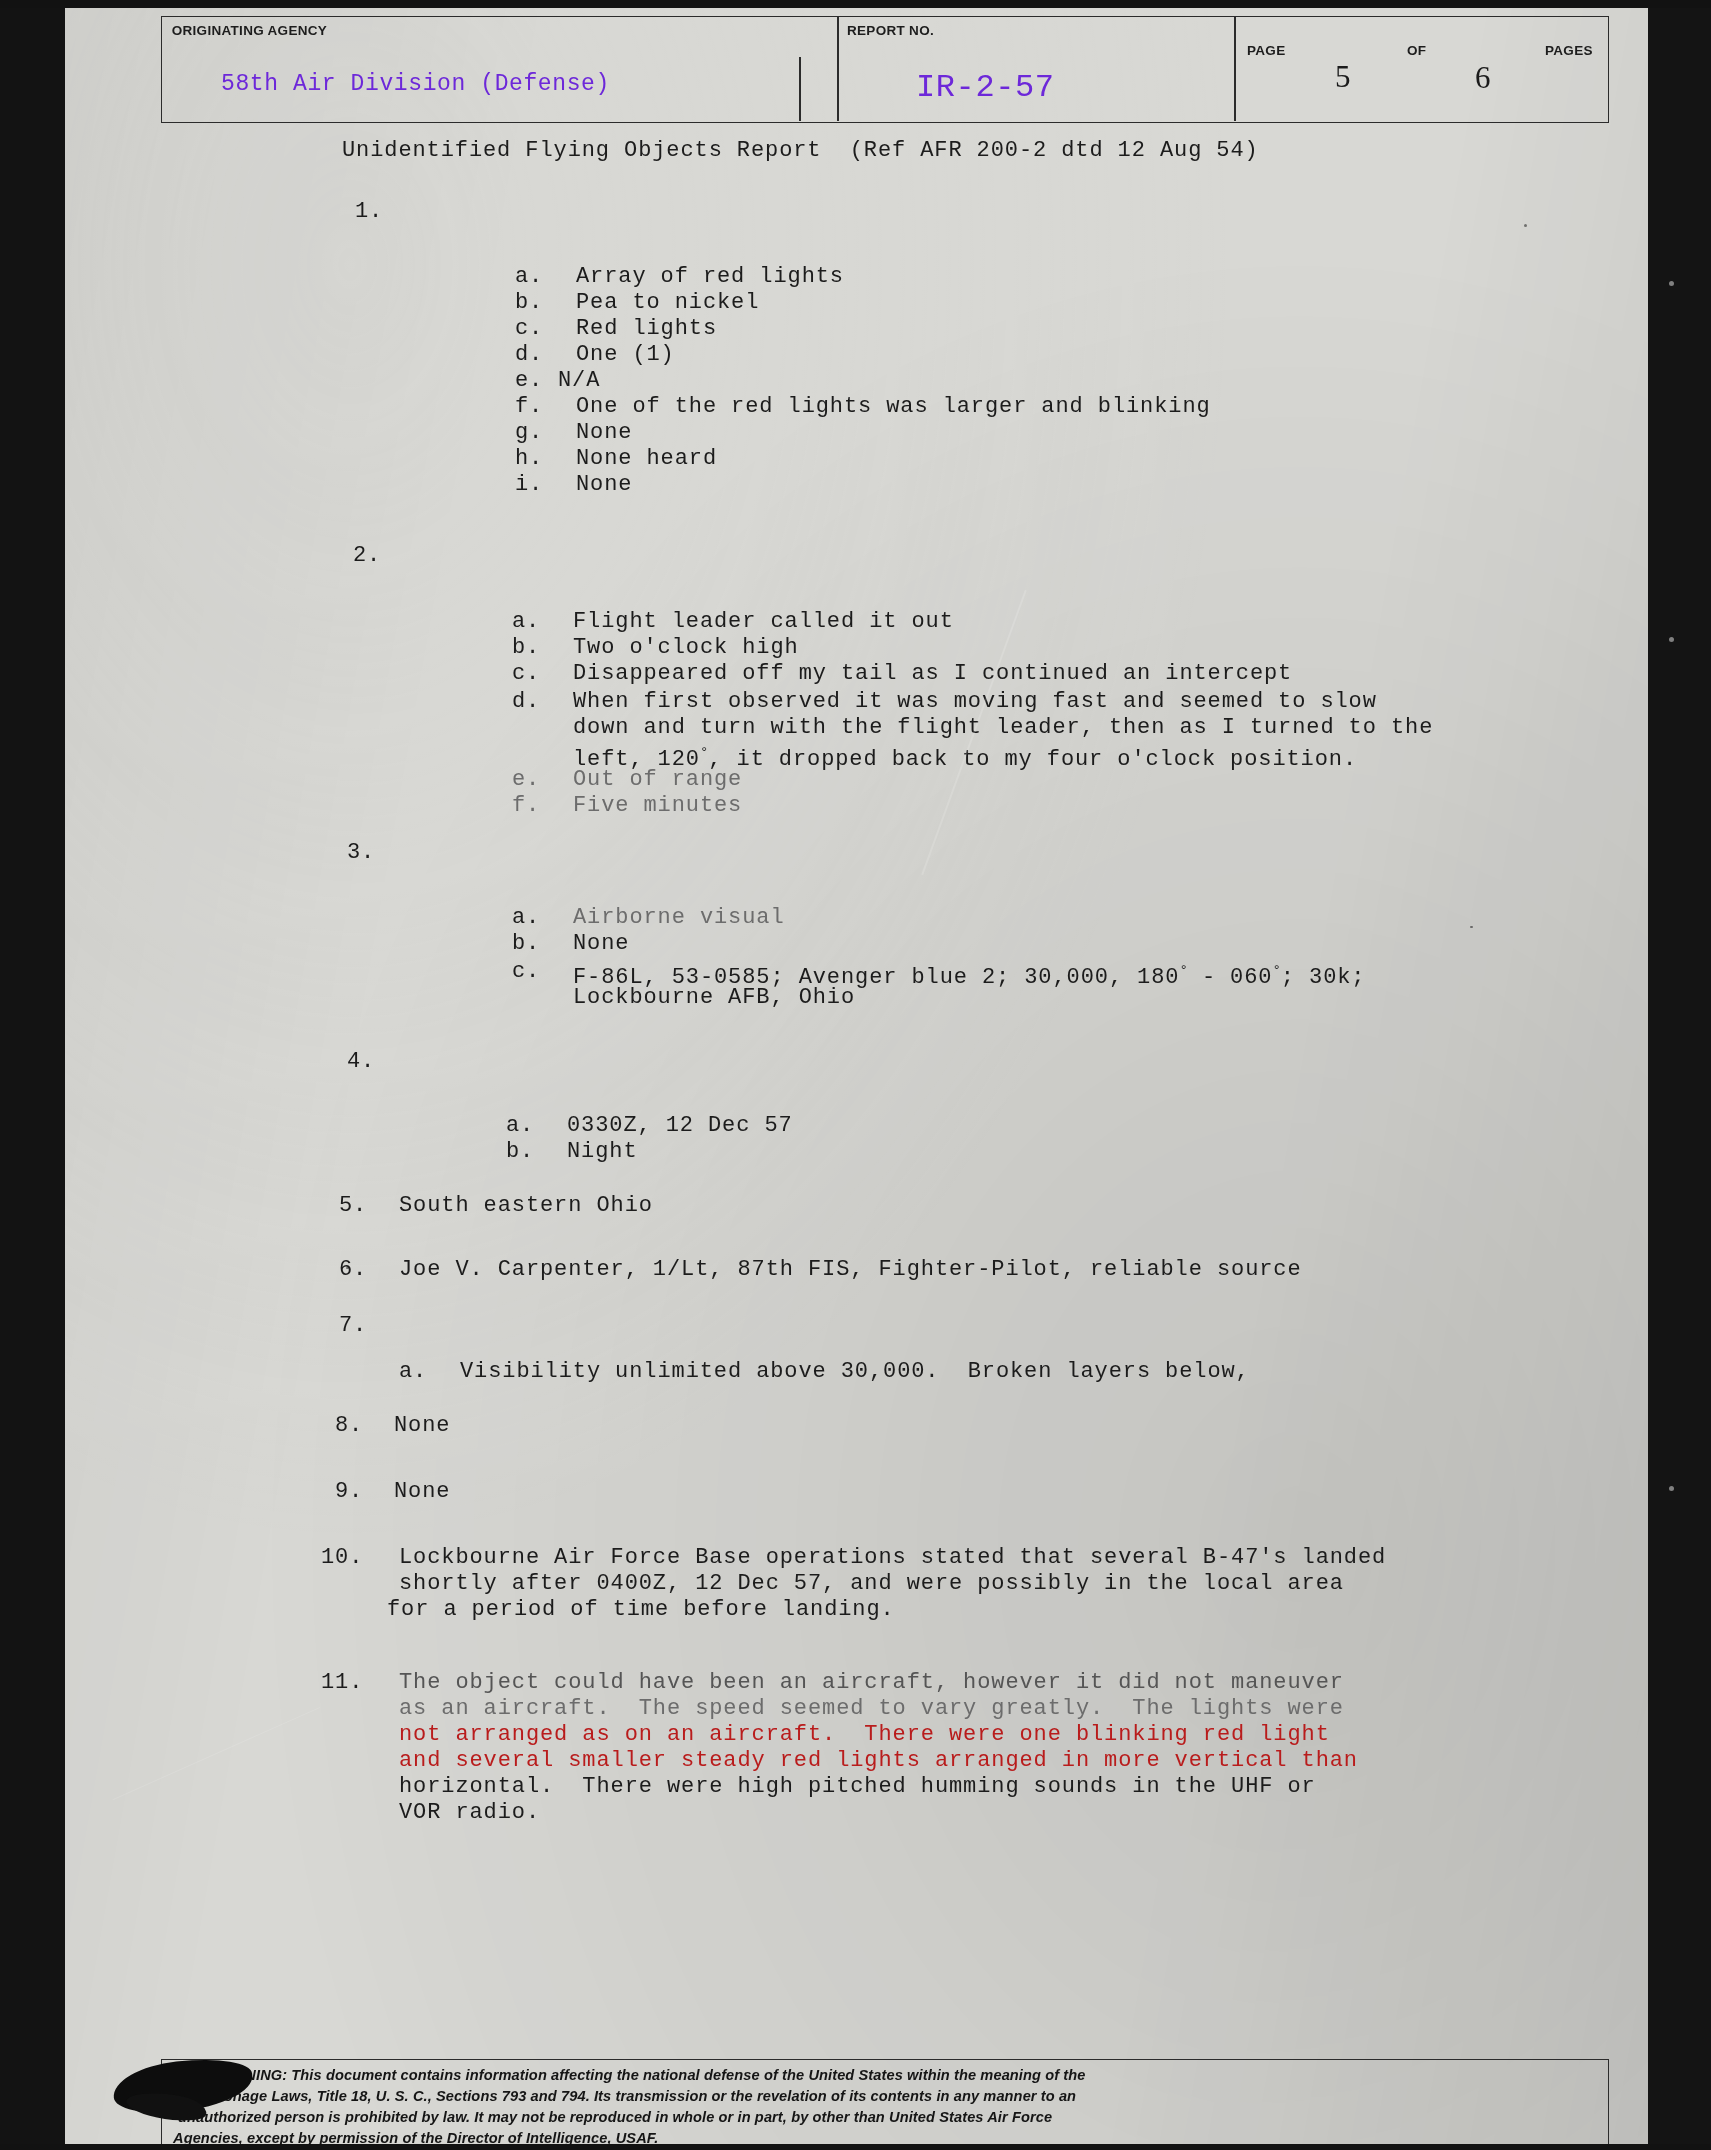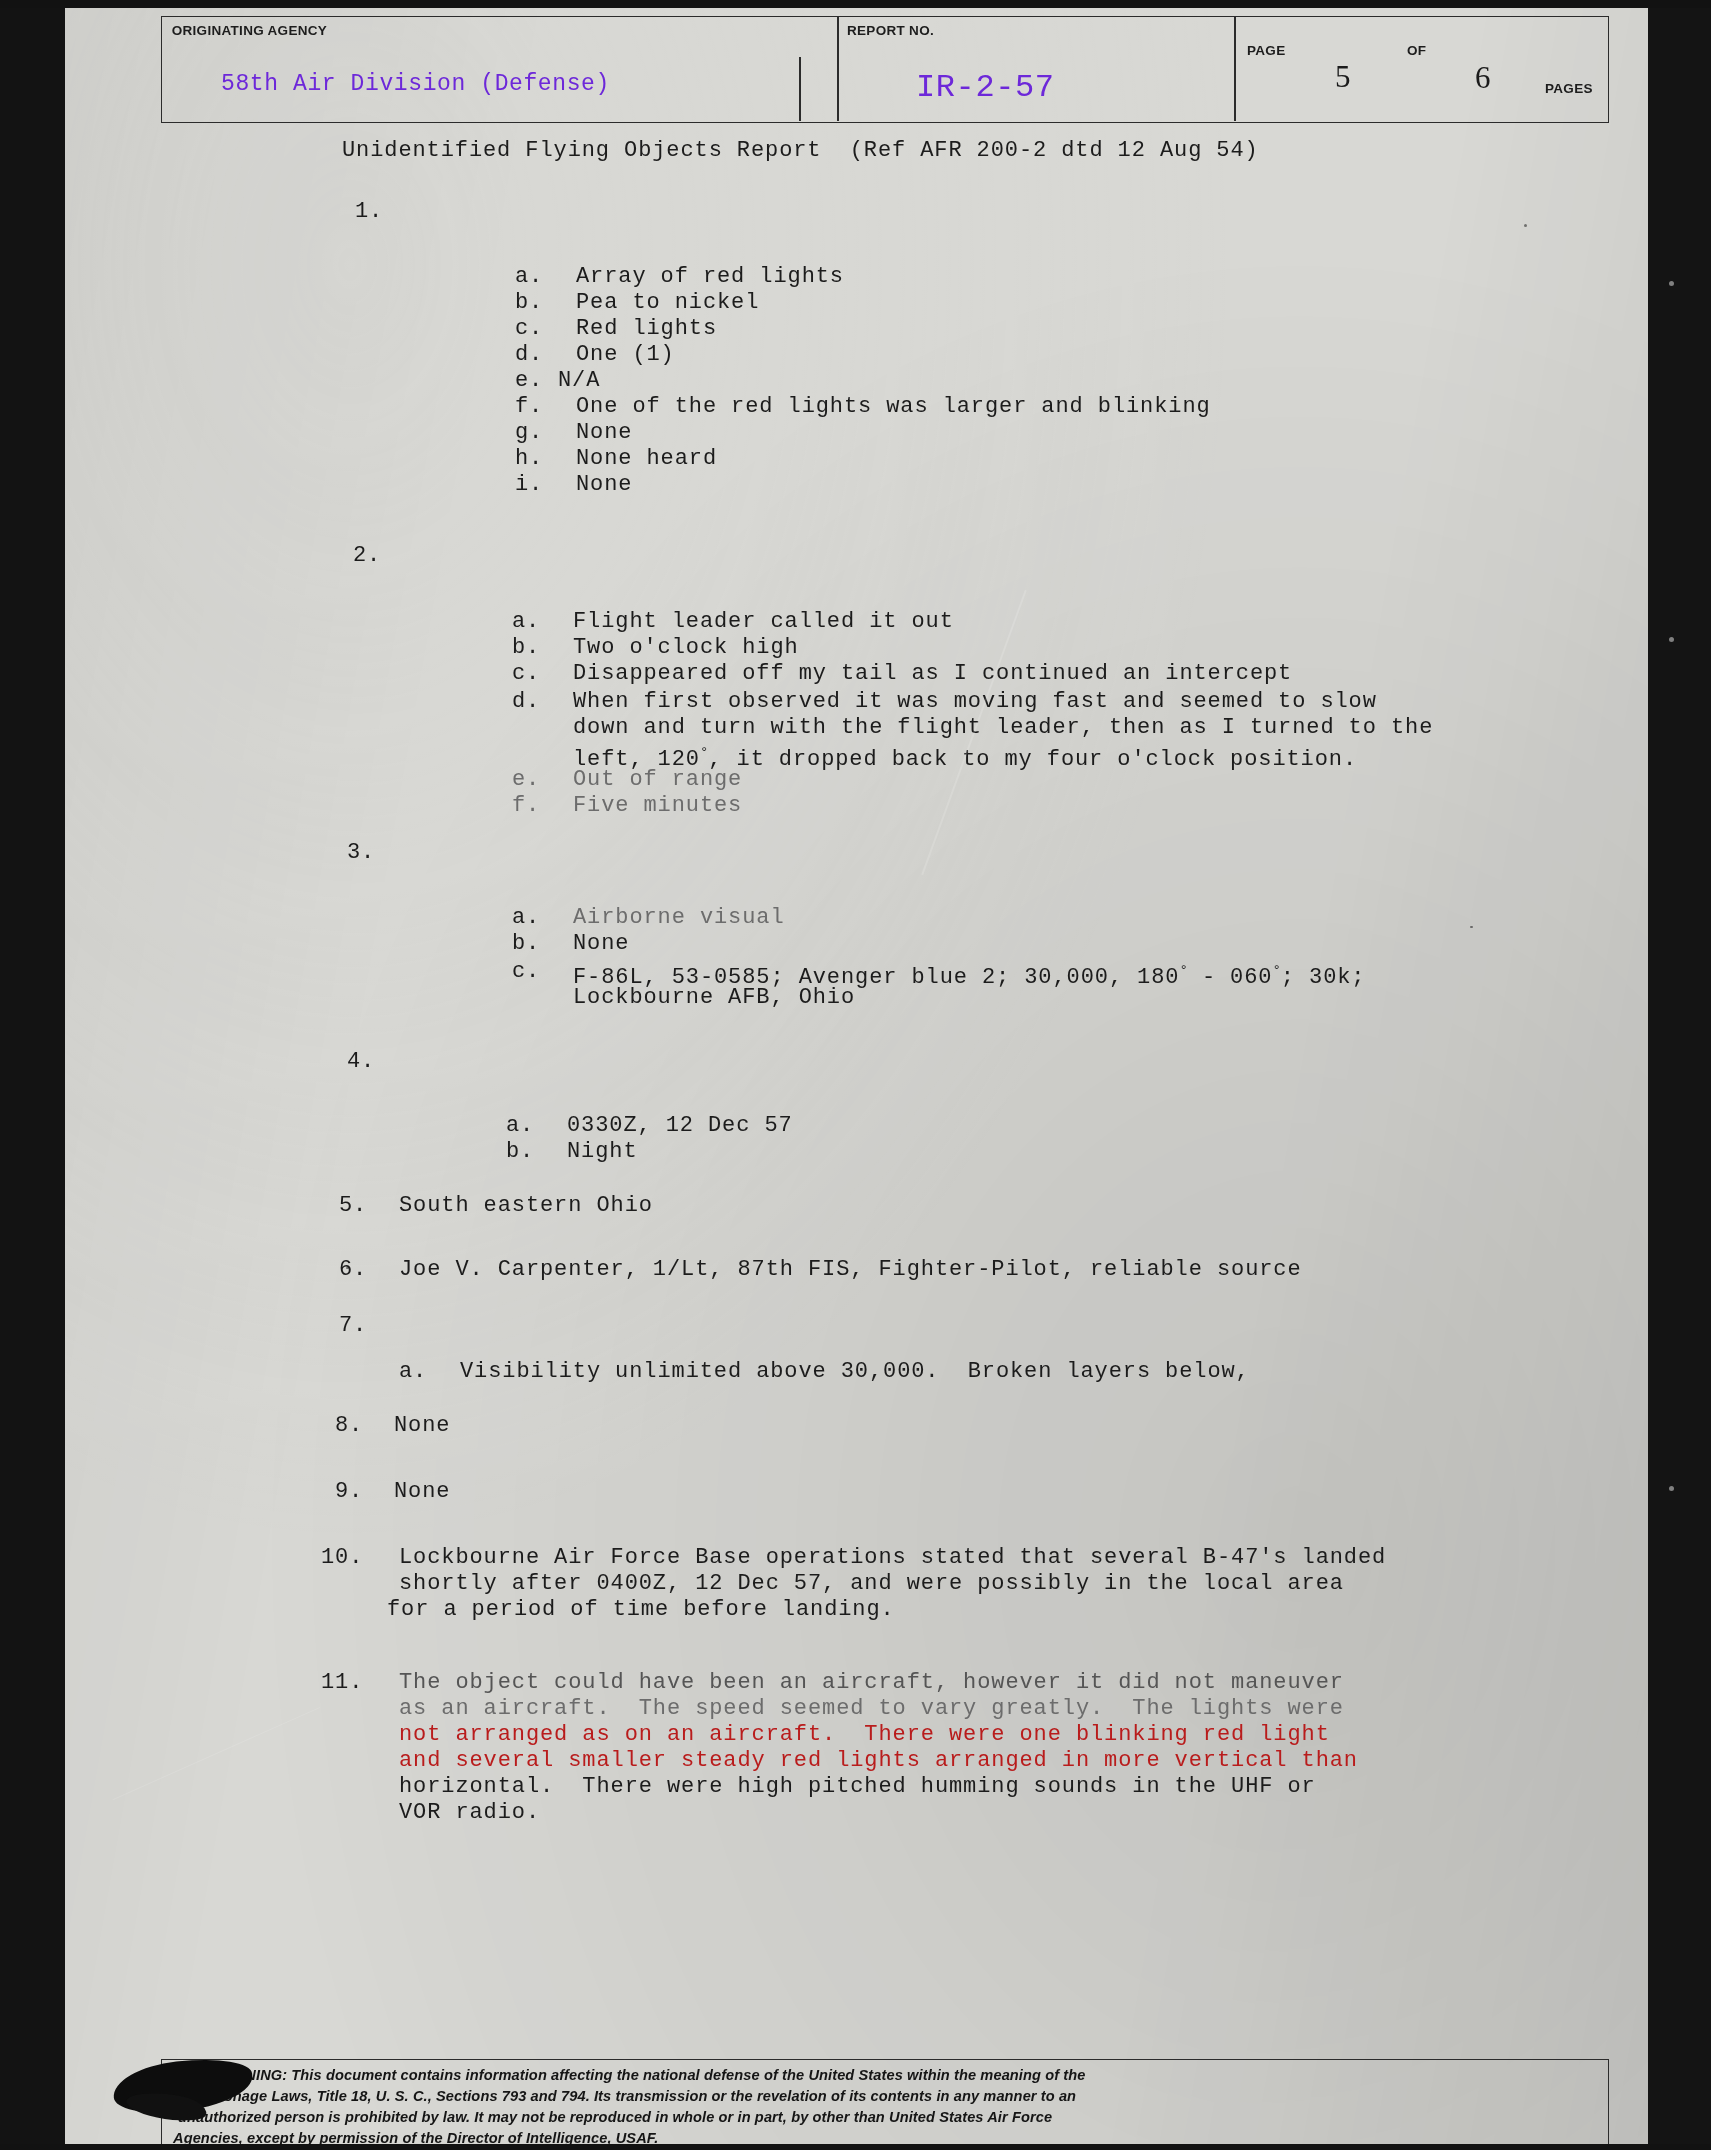--- a/index.html
+++ b/index.html
@@ -199,21 +199,21 @@
     <div class="bleed" style="left:216px; top:70px;">&nbsp;</div>
 
     <div id="hdr">
       <div class="vrule" style="left:675px; top:0; height:104px;"></div>
       <div class="vrule" style="left:1072px; top:0; height:104px;"></div>
 
       <div class="hdr-label" style="left:9.7px; top:5.4px;">ORIGINATING AGENCY</div>
       <div class="hdr-label" style="left:685px; top:5.4px;">REPORT NO.</div>
       <div class="hdr-label" style="left:1085px; top:26px;">PAGE</div>
       <div class="hdr-label" style="left:1245px; top:26px;">OF</div>
-      <div class="hdr-label" style="left:1383px; top:26px;margin-top:38px;">PAGES</div>
+      <div class="hdr-label" style="left:1383px; top:26px;">PAGES</div>
 
       <div class="typed" style="left:59px; top:54px; font-size:23px;">58th Air Division (Defense)</div>
       <div class="vrule" style="left:637px; top:40px; height:64px; width:2.2px;"></div>
       <div class="typed" style="left:754px; top:52px; font-size:32px;">IR-2-57</div>
 
       <div class="hand" style="left:1173px; top:42px; font-size:31px;">5</div>
       <div class="hand" style="left:1313px; top:43px; font-size:31px;">6</div>
     </div>
 
     <div id="body">

